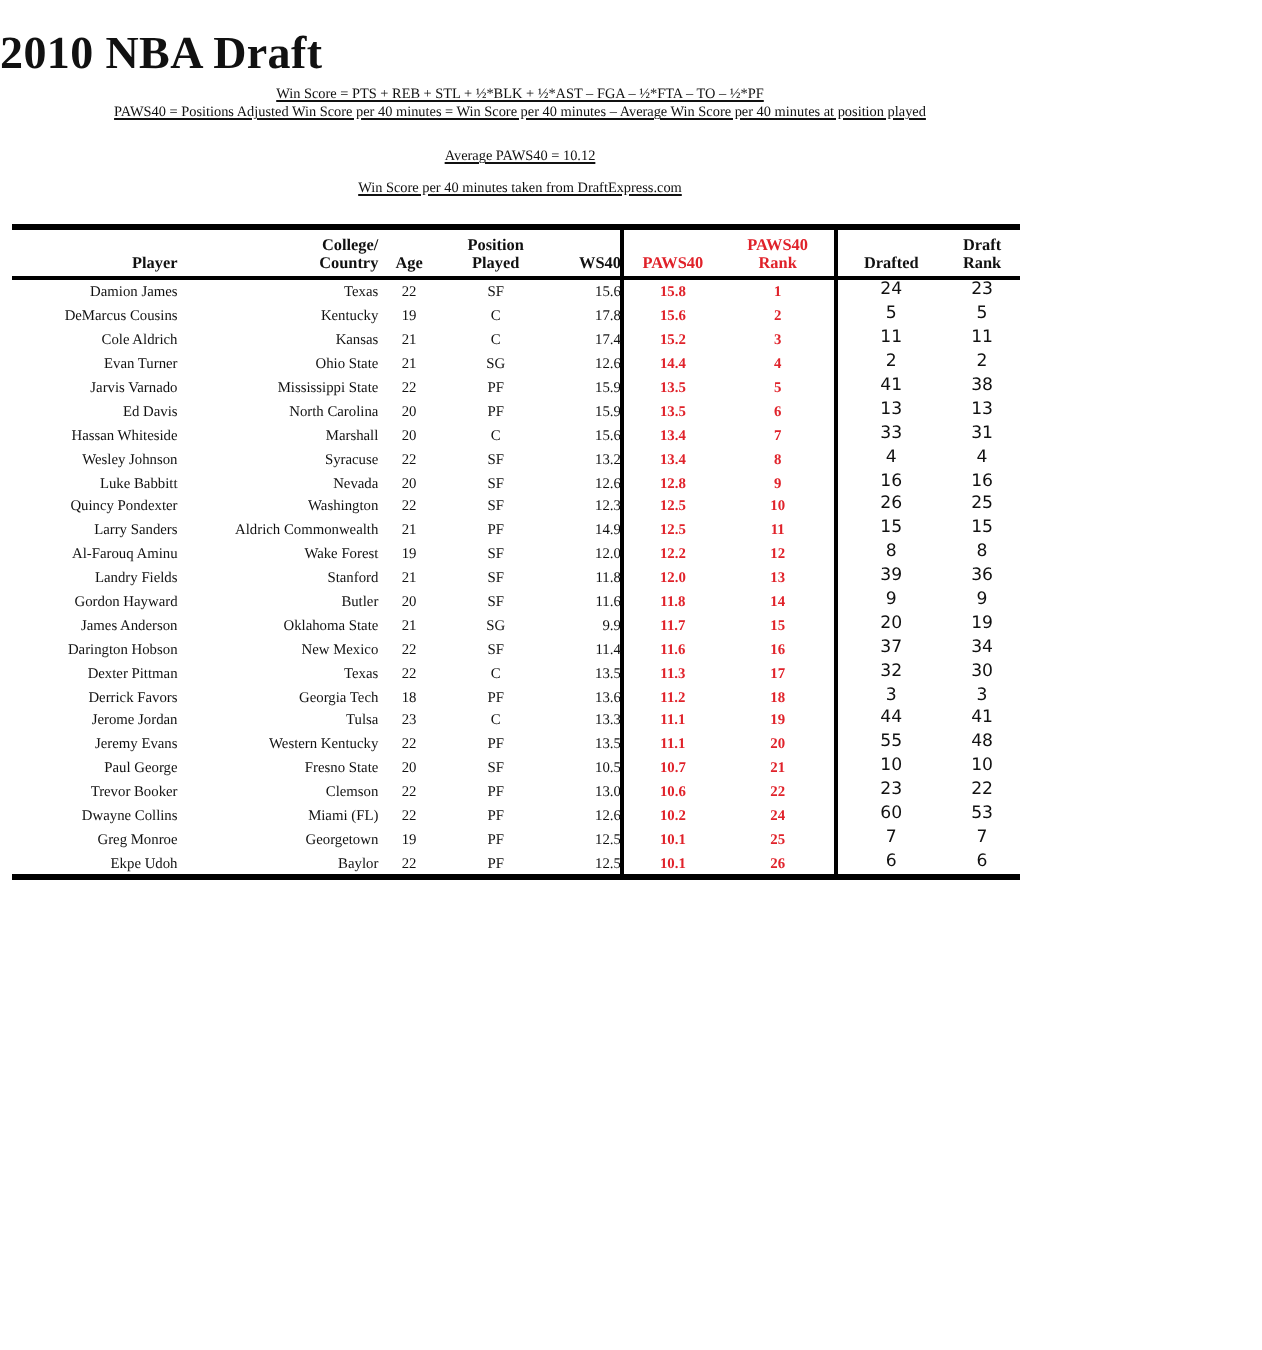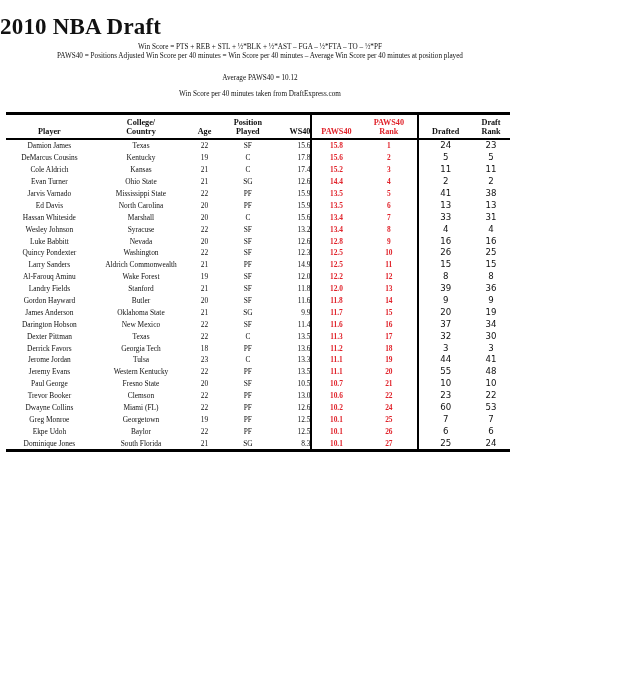--- a/index.html
+++ b/index.html
@@ -1,32 +1,32 @@
 <!DOCTYPE html>
 <html><head>
 <meta charset="utf-8">
 <style>
   html, body { margin: 0; padding: 0; background: #ffffff; }
   body { width: 631px; height: 675px; position: relative; overflow: hidden;
          font-family: "DejaVu Serif", "Liberation Serif", serif; color: #111; }
   .title { position: absolute; left: 0; width: 520px; top: 14px; text-align: left;
            font-family: "Liberation Serif", "DejaVu Serif", serif; font-weight: bold; font-size: 23px; letter-spacing: 0.2px; }
   .note { position: absolute; left: 14px; width: 492px; text-align: center; font-size: 7.2px; line-height: 9px;
-          font-family: "Liberation Serif", "DejaVu Serif", serif; }
+          font-family: "Liberation Serif", "DejaVu Serif", serif; text-decoration: underline; }
   .n1 { top: 43px; }
   .n2 { top: 52px; }
   .n3 { top: 74px; }
   .n4 { top: 90px; }
   table { position: absolute; left: 6px; top: 112px; width: 504px; border-collapse: collapse;
           font-family: "Liberation Serif", "DejaVu Serif", serif; font-size: 7.4px; }
   thead tr { border-top: 3px solid #000; border-bottom: 2px solid #000; }
   th { font-weight: bold; font-size: 8.2px; vertical-align: bottom; padding: 3px 2px 2px 2px; line-height: 9px; }
   td { padding: 0 2px; height: 11.9px; line-height: 11px; white-space: nowrap; }
   tbody tr:last-child { border-bottom: 3px solid #000; }
-  .l { text-align: center; margin-top: 22px; }
+  .l { text-align: right; margin-top: 22px; }
   .c { text-align: center; }
   .r { text-align: right; }
   .red { color: #e0222a; font-weight: bold; }
   th.red { color: #e0222a; }
   .vl { border-left: 2px solid #000; }
   .big { font-family: "DejaVu Sans", "Liberation Sans", sans-serif; font-size: 8.6px; }
   .col-player { width: 82px; padding-left: 4px; }
   .col-college { width: 100px; }
   .col-age { width: 24px; }
   .col-pos { width: 60px; }
@@ -328,25 +328,14 @@
         <td class="l col-player">Ekpe Udoh</td>
         <td class="l col-college">Baylor</td>
         <td class="c col-age">22</td>
         <td class="c col-pos">PF</td>
         <td class="r col-ws">12.5</td>
         <td class="c col-paws red vl">10.1</td>
         <td class="c col-prank red">26</td>
         <td class="c col-drafted vl big">6</td>
         <td class="c col-drank big">6</td>
       </tr>
-      <tr>
-        <td class="l col-player">Dominique Jones</td>
-        <td class="l col-college">South Florida</td>
-        <td class="c col-age">21</td>
-        <td class="c col-pos">SG</td>
-        <td class="r col-ws">8.3</td>
-        <td class="c col-paws red vl">10.1</td>
-        <td class="c col-prank red">27</td>
-        <td class="c col-drafted vl big">25</td>
-        <td class="c col-drank big">24</td>
-      </tr>
     </tbody>
 </table>
 
 </body></html>

